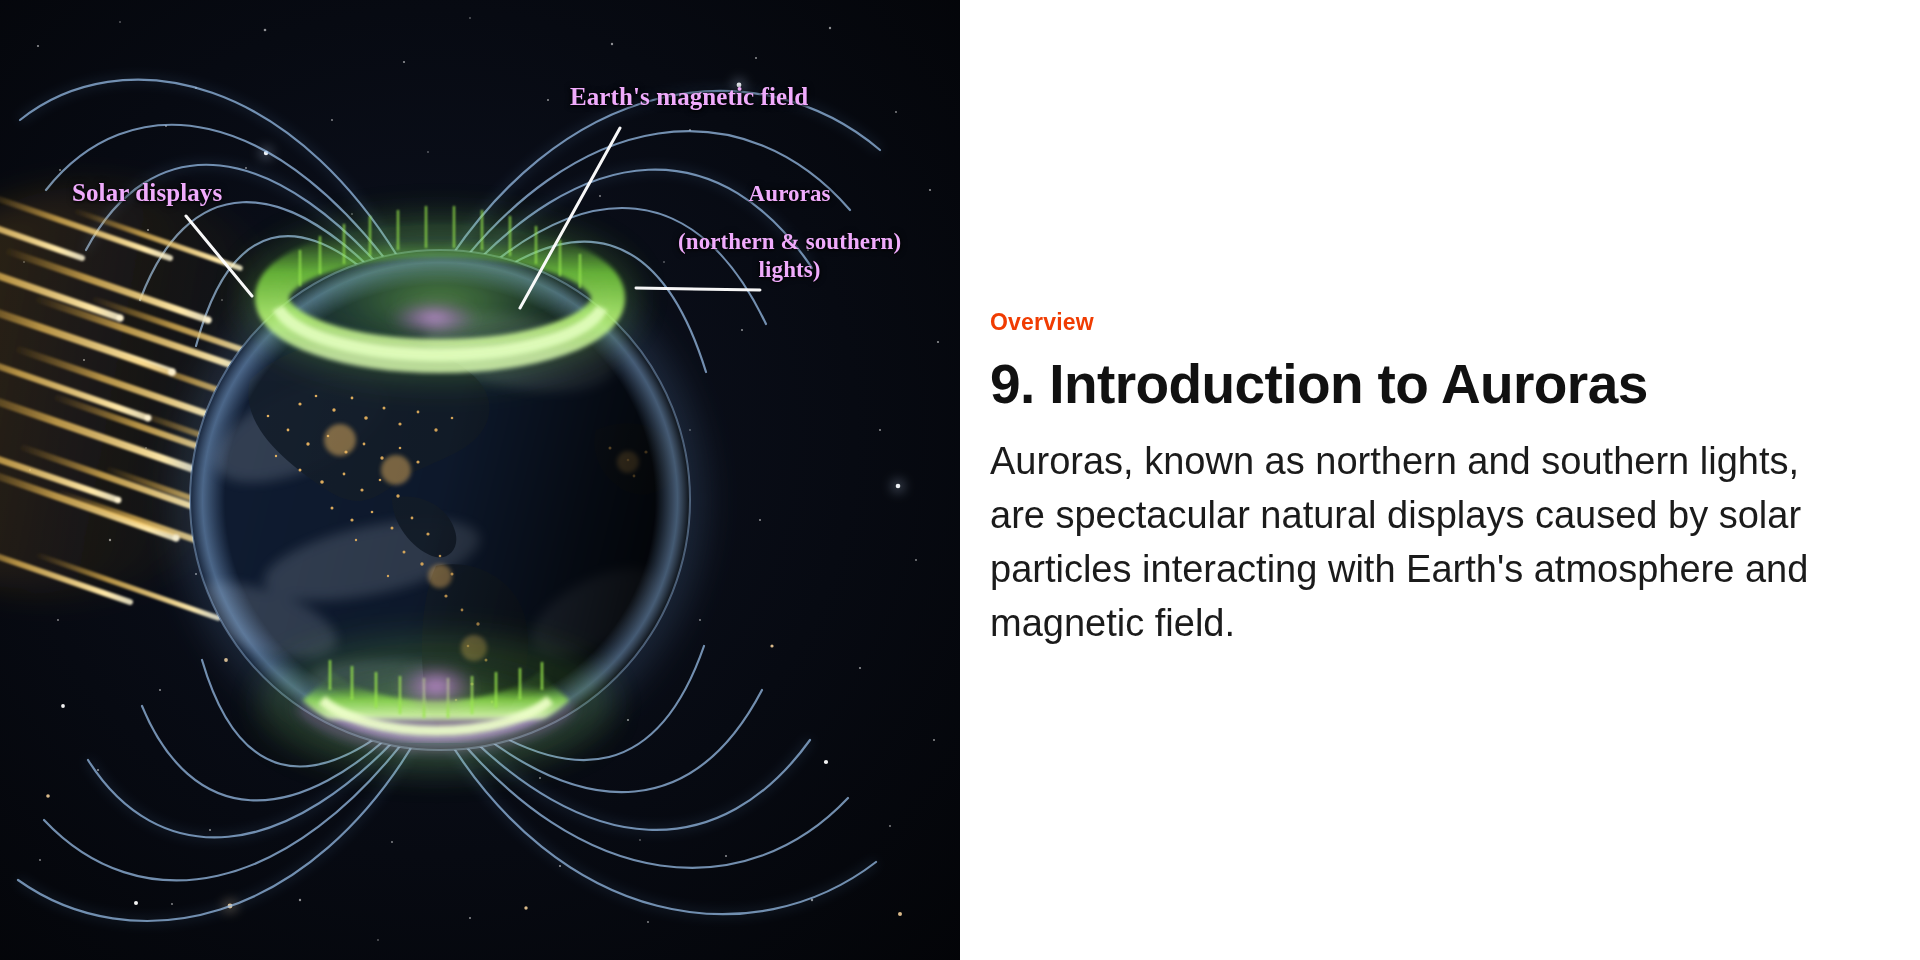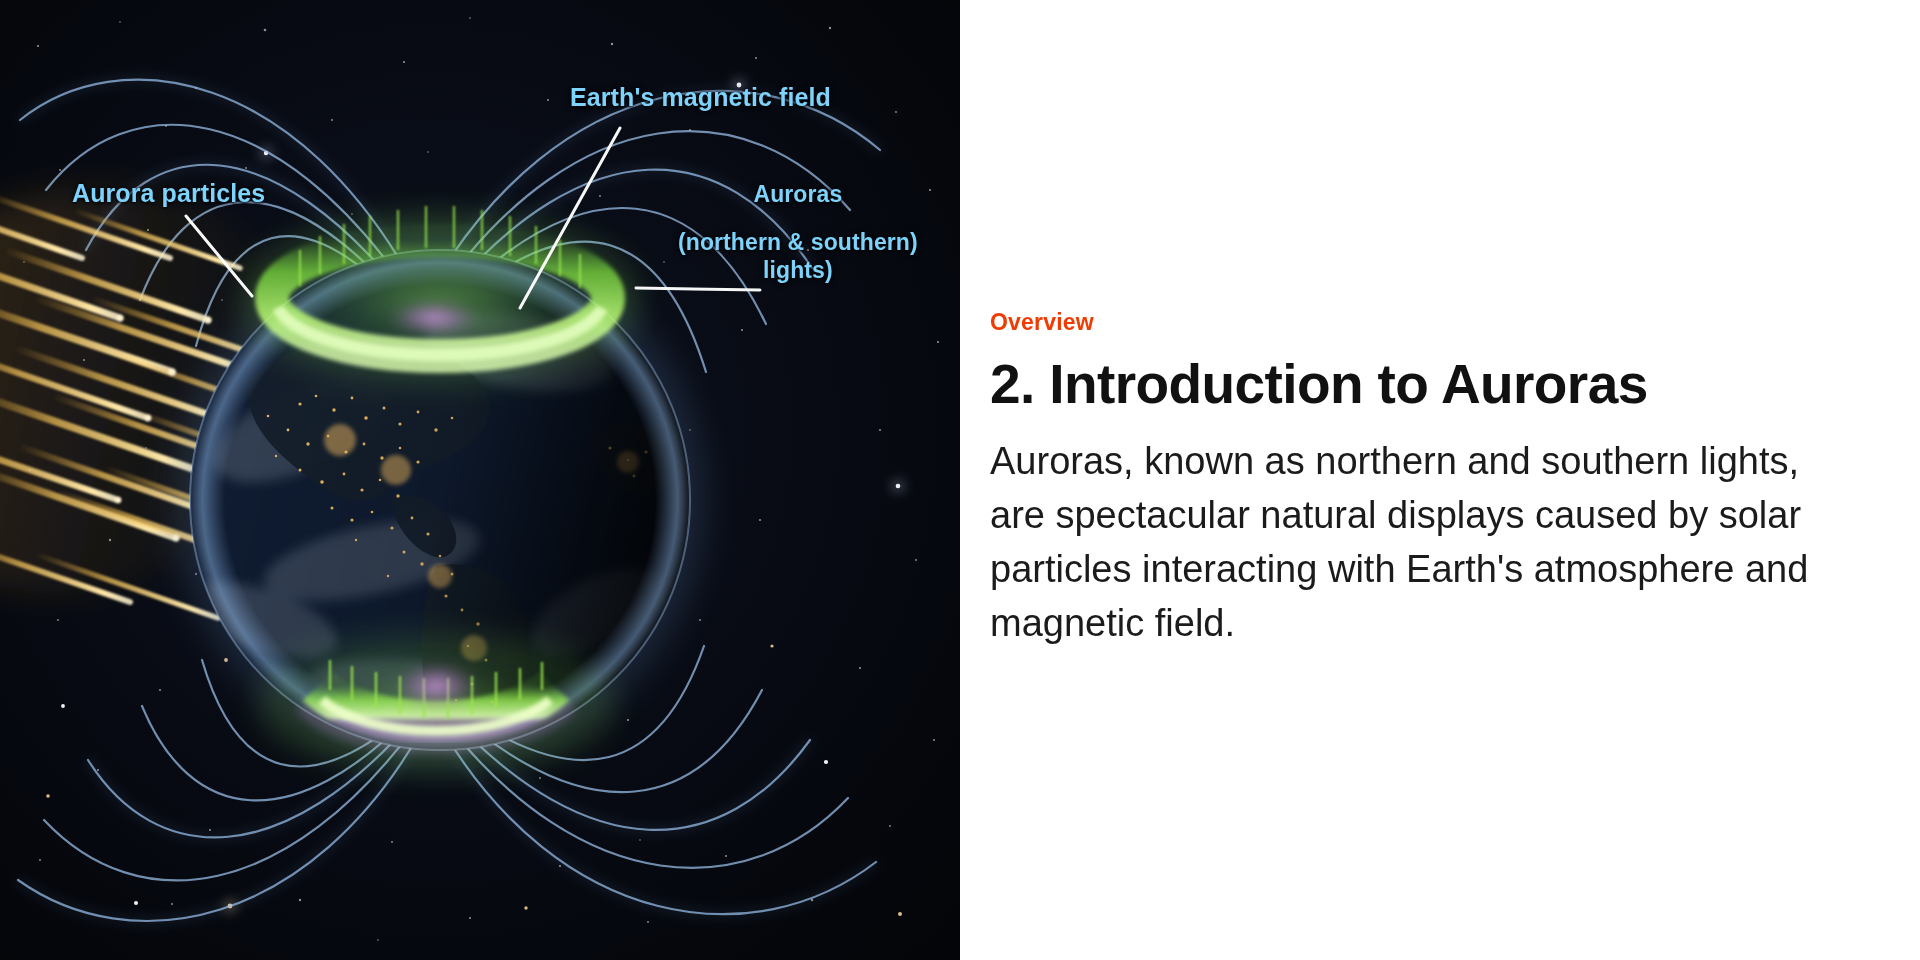--- a/index.html
+++ b/index.html
@@ -22,22 +22,22 @@
     width: 960px; height: 960px;
     background: #05060a;
     overflow: hidden;
     flex: 0 0 960px;
   }
   .figure-svg { position: absolute; inset: 0; width: 960px; height: 960px; display: block; }
 
   
   .fig-label {
     position: absolute;
-    color: #7dd3fc;
-    font-family: Liberation Sans, sans-serif;
+    color: #f0abfc;
+    font-family: Liberation Serif, serif;
     font-weight: 600;
     letter-spacing: .1px;
     text-shadow: 0 0 6px rgba(0,0,0,.95), 0 1px 3px rgba(0,0,0,.9);
     white-space: nowrap;
     line-height: 1.22;
   }
   #lbl-solar    { left: 72px;  top: 178px; font-size: 25px; }
   #lbl-magfield { left: 570px; top: 82px;  font-size: 25px; }
   #lbl-aurora   { left: 678px; top: 180px; font-size: 23px; text-align: center; }
   #lbl-aurora .l1 { display:block; }
@@ -503,30 +503,30 @@
         <ellipse cx="436" cy="704" rx="162" ry="54" fill="none" stroke="rgba(140,230,80,0.20)" stroke-width="24" filter="url(#blurLg)"></ellipse>
       </g>
 
       <g stroke="#ffffff" stroke-width="3" stroke-linecap="round" opacity="0.97">
         <line x1="186" y1="216" x2="252" y2="296"></line>
         <line x1="620" y1="128" x2="520" y2="308"></line>
         <line x1="760" y1="290" x2="636" y2="288"></line>
       </g>
     </svg>
 
-    <div class="fig-label" id="lbl-solar">Aurora particles</div>
+    <div class="fig-label" id="lbl-solar">Solar displays</div>
 
     <div class="fig-label" id="lbl-magfield">Earth's magnetic field</div>
 
     <div class="fig-label" id="lbl-aurora">
       <span class="l1">Auroras</span>
       <span class="l2">(northern &amp; southern)</span>
       <span class="l3">lights)</span>
     </div>
   </div>
 
   <div class="text-panel">
     <div class="eyebrow">Overview</div>
-    <h1 class="headline">2. Introduction to Auroras</h1>
+    <h1 class="headline">9. Introduction to Auroras</h1>
     <p class="body-copy">Auroras, known as northern and southern lights, are spectacular natural displays caused by solar particles interacting with Earth's atmosphere and magnetic field.</p>
   </div>
 
 </div>
 
 </body></html>

